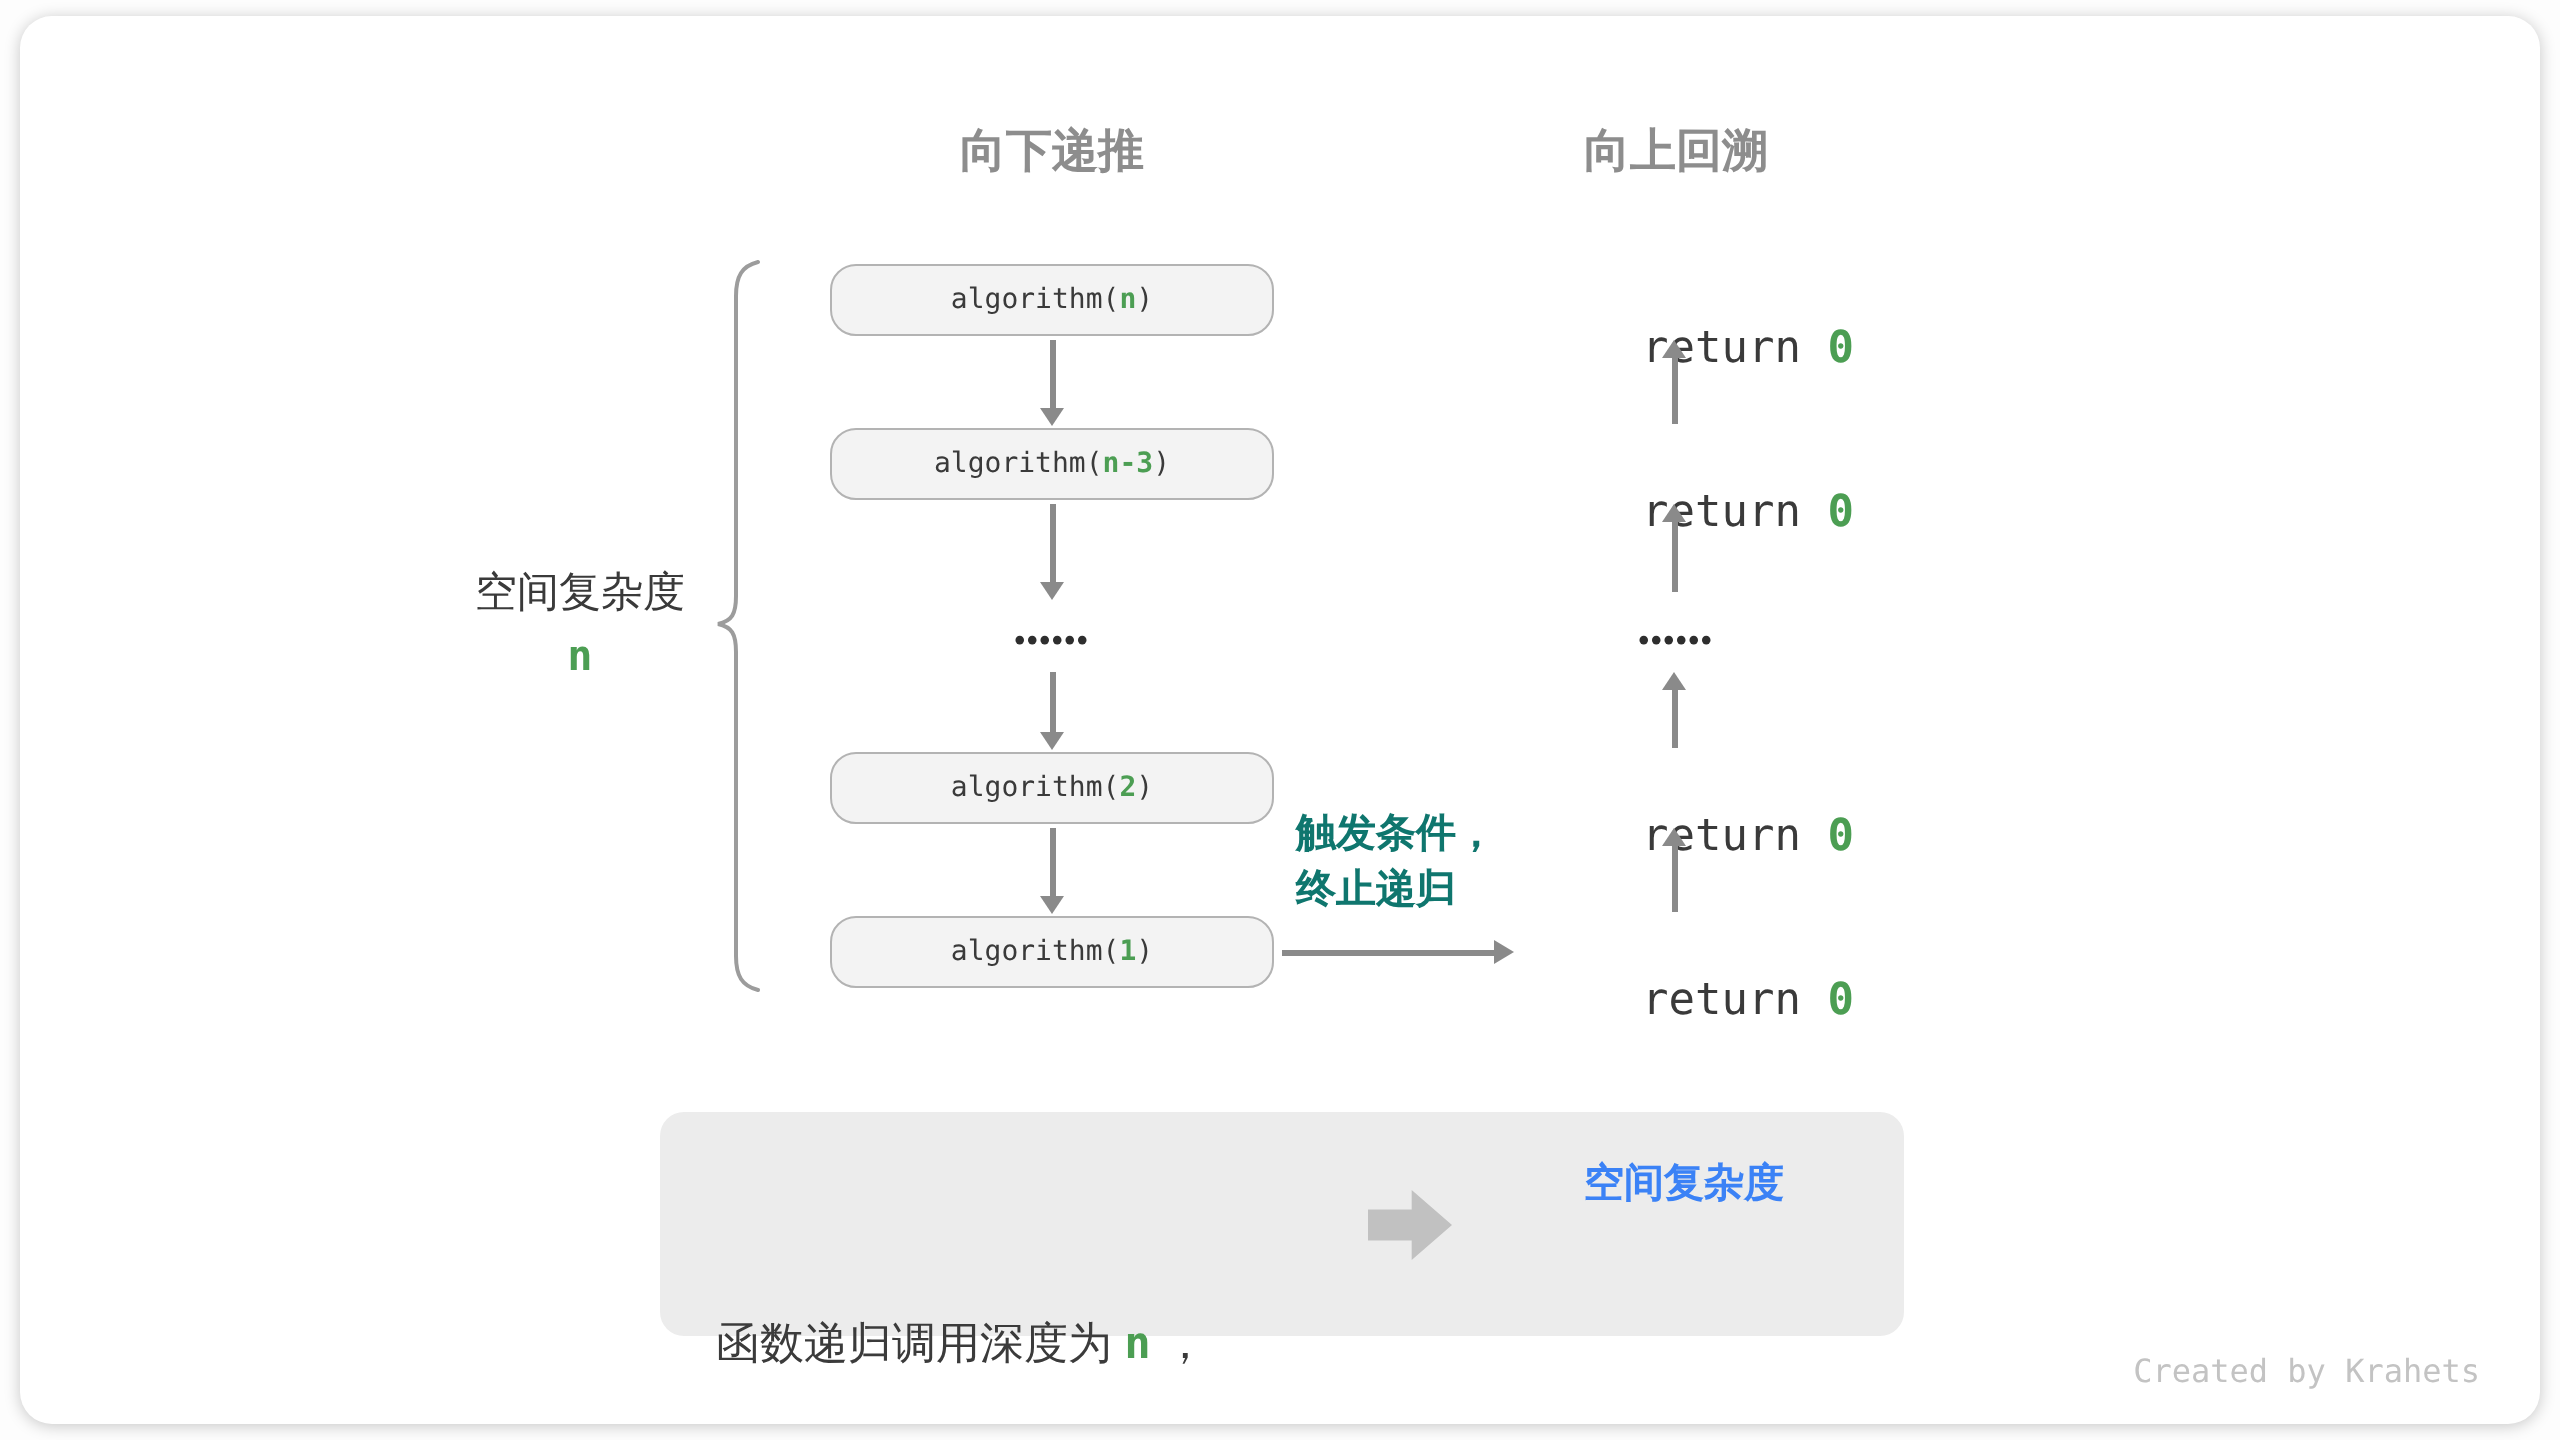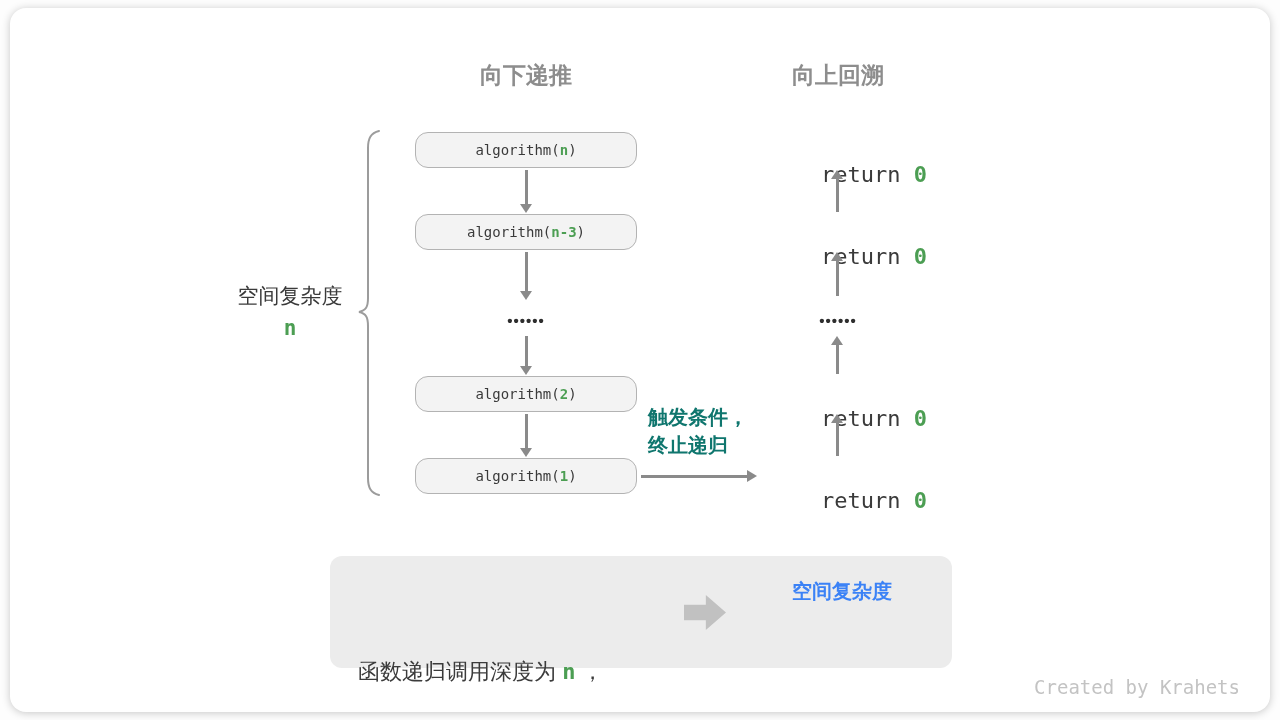--- a/index.html
+++ b/index.html
@@ -39,21 +39,21 @@
   .panel{position:absolute;left:330px;top:556px;width:622px;height:112px;
          background:#ececec;border-radius:12px;}
   .sum-left{position:absolute;left:358px;top:579px;font-size:22px;color:#3b3b3b;
             line-height:37px;white-space:pre;}
   .blockarrow{position:absolute;left:684px;top:595px;width:42px;height:35px;background:#c1c1c1;
          clip-path:polygon(0 28%,52% 28%,52% 0,100% 50%,52% 100%,52% 72%,0 72%);}
   .sum-right{position:absolute;left:758px;top:578px;width:168px;text-align:center;}
   .sum-title{font-size:20px;font-weight:bold;color:#3b82f6;}
   .sum-val{margin-top:13px;font-size:22px;font-weight:bold;color:#1187d8;white-space:pre;}
   .sum-val .code{font-family:"DejaVu Sans Mono","Liberation Mono",monospace;font-weight:bold;}
-  .footer{position:absolute;right:40px;top:676px;font-size:19px;color:#c3c3c3;
+  .footer{position:absolute;right:40px;top:676px;font-size:16px;color:#c3c3c3;
           font-family:"DejaVu Sans Mono","Liberation Mono",monospace;}
 </style>
 </head>
 <body>
 
 <div class="canvas">
   <div class="card"></div>
 
   <div class="hdr" style="left:415px;top:60px;width:222px;">向下递推</div>
   <div class="hdr" style="left:768px;top:60px;width:140px;">向上回溯</div>

